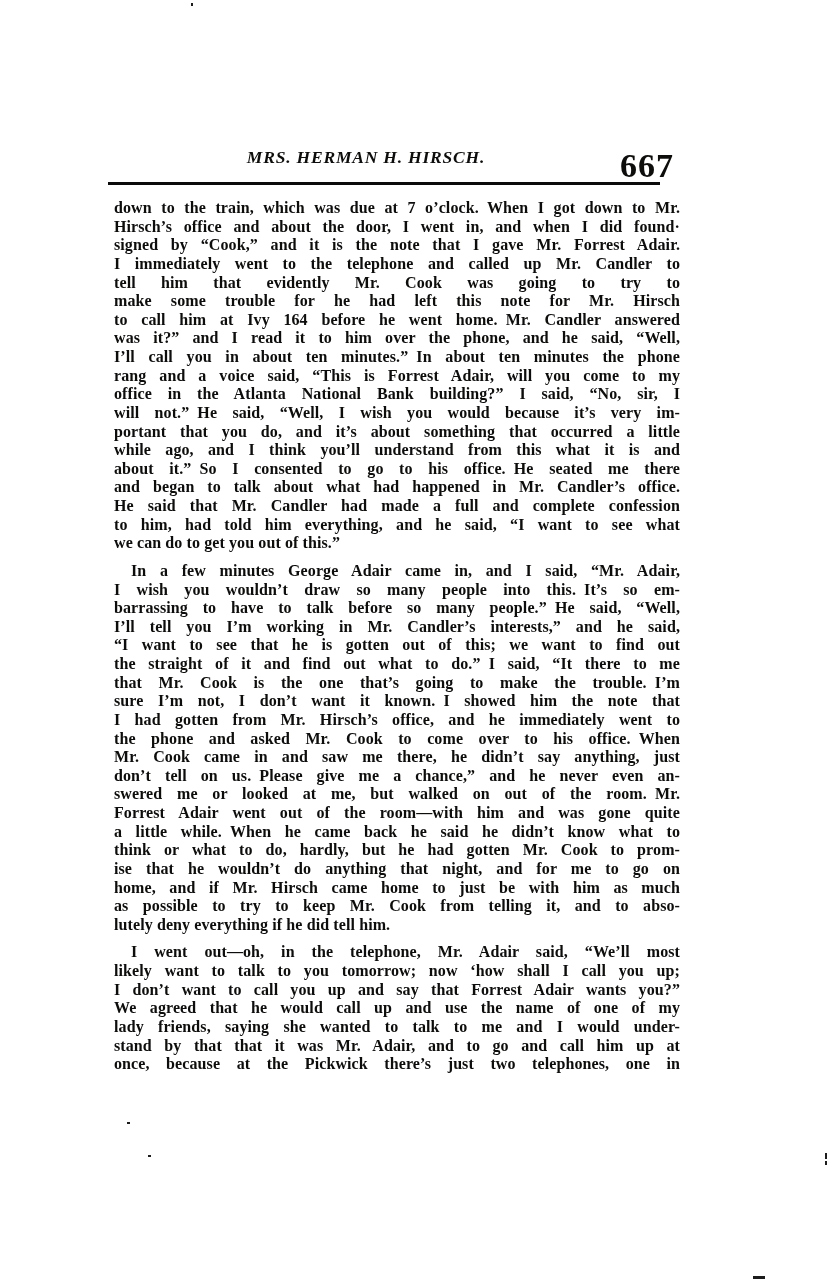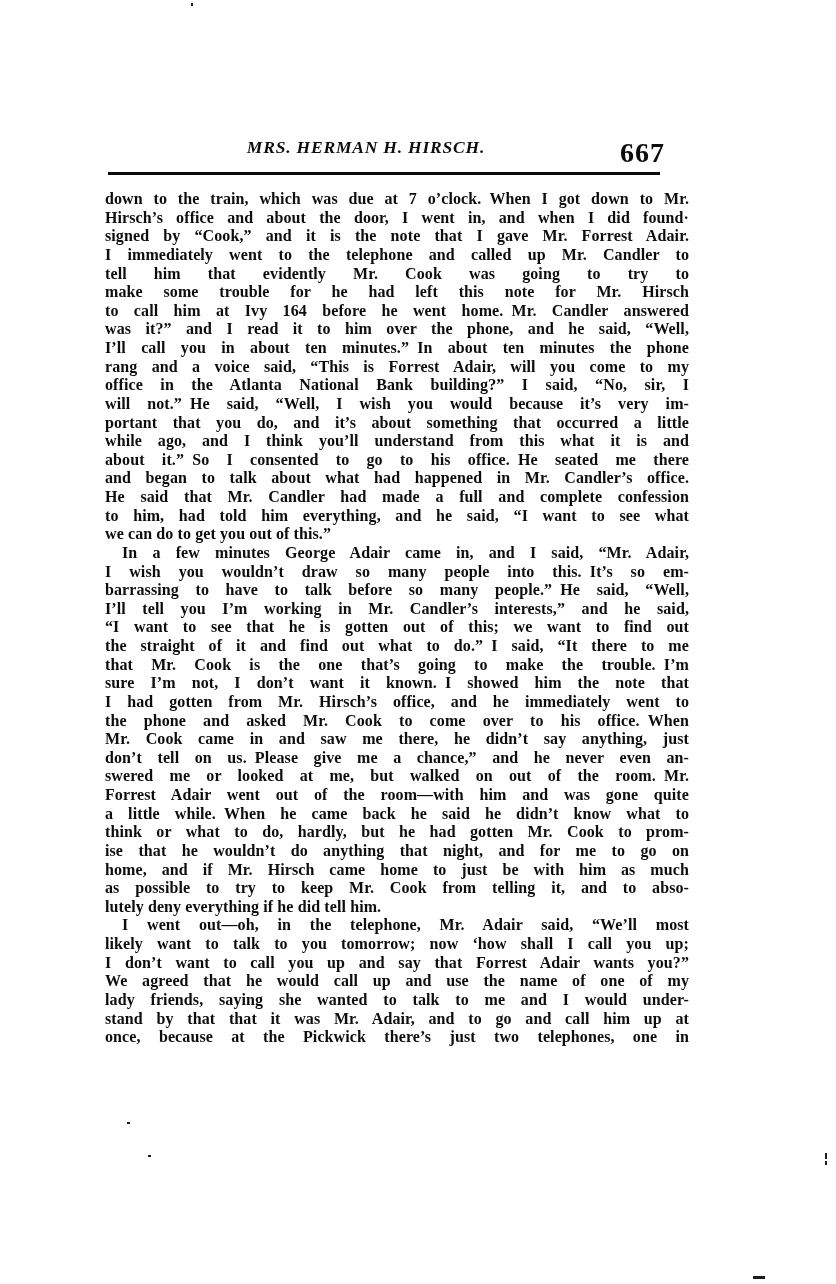--- a/index.html
+++ b/index.html
@@ -5,39 +5,39 @@
   html, body { margin: 0; padding: 0; background: #e8e8e8; }
   .page {
     position: relative;
     width: 836px;
     height: 1284px;
     background: #ffffff;
     overflow: hidden;
     font-family: "Liberation Serif", serif;
     color: #0d0d0c;
   }
-  .running-header { position: absolute; top: 0; left: 0; width: 732px; height: 180px; }
+  .running-header { position: absolute; top: 10px; left: 0; width: 732px; height: 180px; }
   .header-title {
     position: absolute;
     top: 139px;
     left: 366px;
     transform: translateX(-50%);
     font-style: italic;
     font-weight: bold;
     font-size: 17.5px;
     letter-spacing: 0.8px;
     line-height: 1;
     white-space: nowrap;
   }
   .page-number {
     position: absolute;
     top: 139px;
     left: 620px;
     font-weight: bold;
-    font-size: 28px;
+    font-size: 34px;
     line-height: 1;
     letter-spacing: 1px;
   }
   .header-rule {
     position: absolute;
     top: 172px;
     left: 108px;
     width: 552px;
     height: 2.5px;
     background: #0b0b0b;
@@ -45,21 +45,21 @@
   .text-block {
     position: absolute;
     top: 190px;
     left: 105px;
     width: 584px;
     font-weight: bold;
     font-size: 16px;
     line-height: 18.62px;
     letter-spacing: 0.1px;
   }
-  .paragraph { margin: 0; }
+  .paragraph { margin: 9px; }
   .line {
     text-align: justify;
     text-align-last: justify;
     overflow: hidden;
     white-space: nowrap;
   }
   .line.line-end { text-align-last: left; }
   .line.indent { text-indent: 17px; }
   .speck { position: absolute; background: #1c1c1c; }
   .speck-top      { top: 3px;    left: 191px; width: 2px;  height: 3px; }

